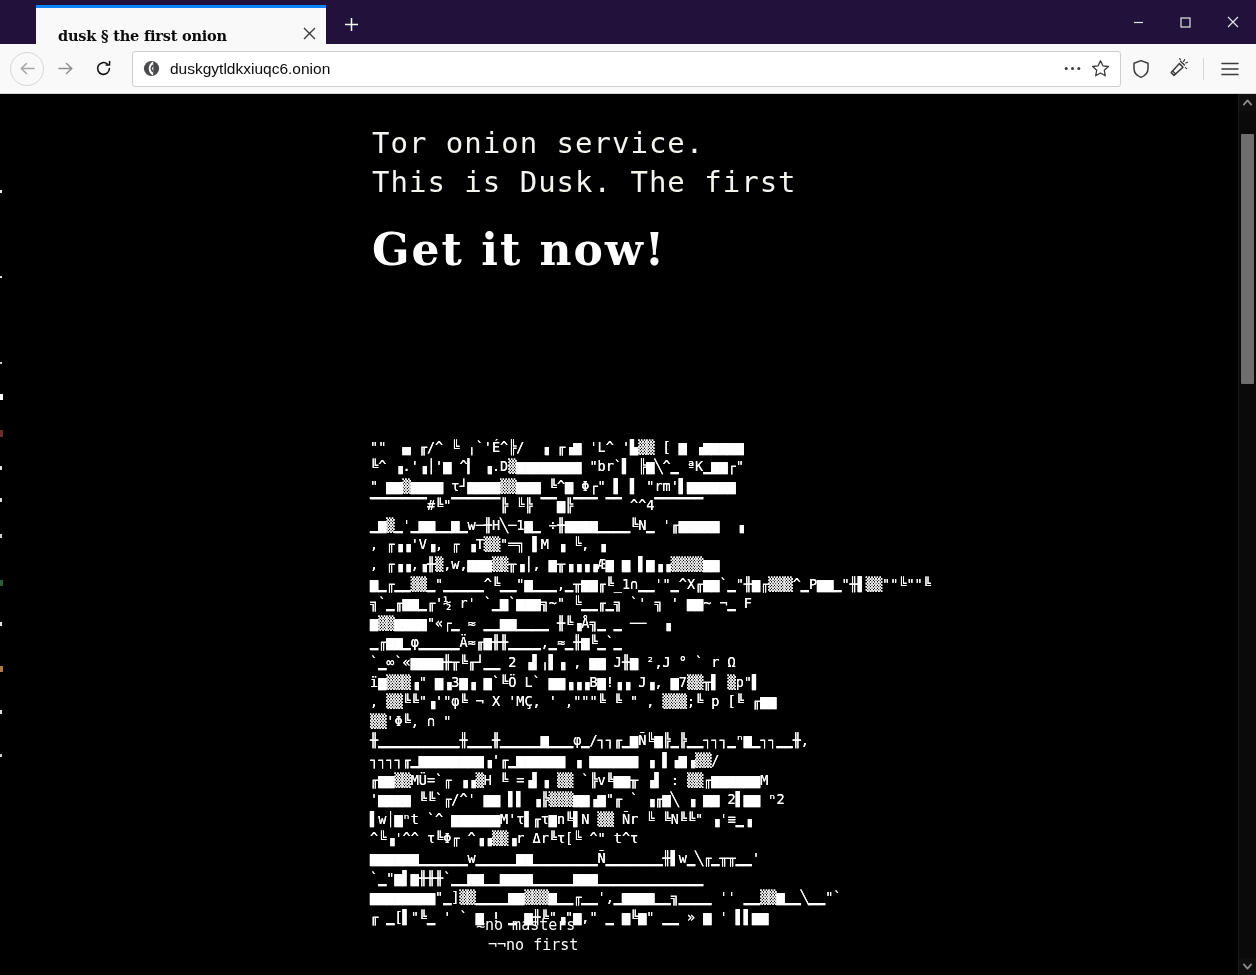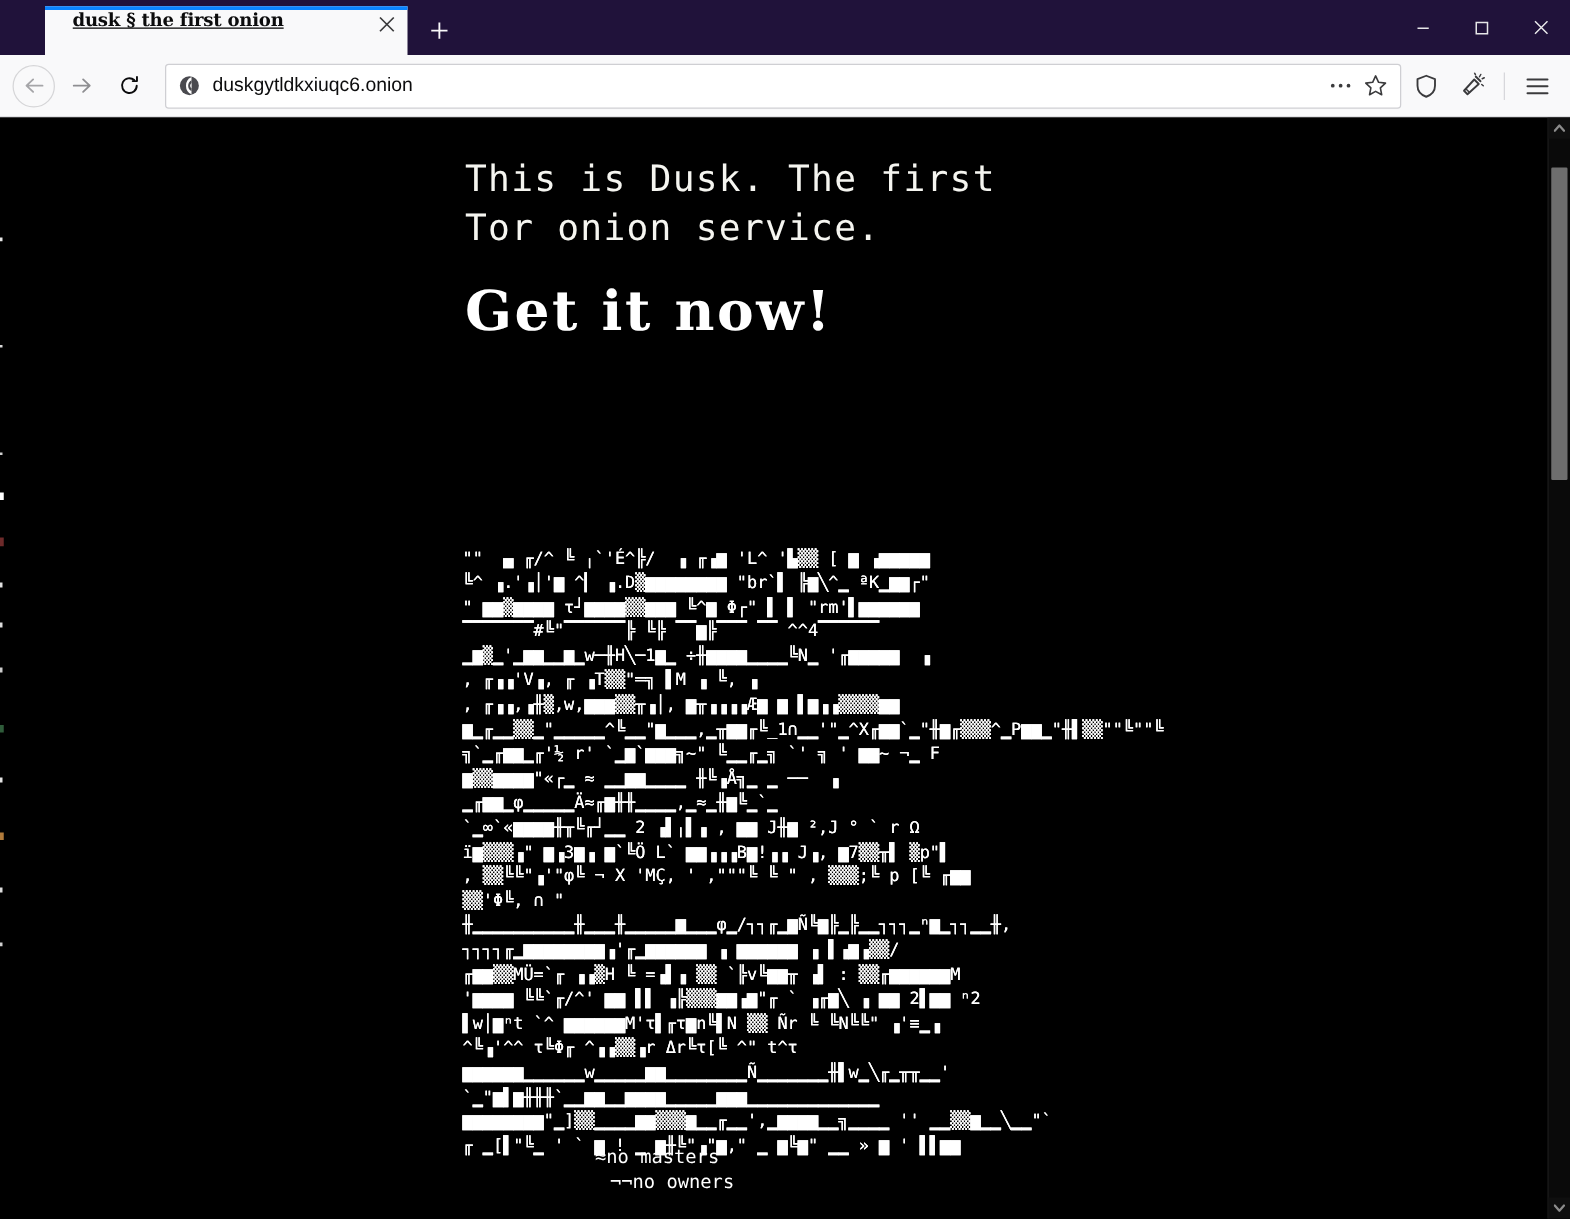--- a/index.html
+++ b/index.html
@@ -34,25 +34,24 @@
   }
   .tab-strip-left-pad { width: 36px; height: 100%; flex: none; }
 
   .tab {
     width: 290px;
     height: 39px;
     background: #f9f9fa;
     border-top: 3px solid #0a84ff;
     box-sizing: border-box;
     display: flex;
-    align-items: flex-start;
+    align-items: flex-end;
     padding: 0 6px 0 22px;
     position: relative;
     flex: none;
-    text-decoration: underline;
   }
   .tab-title {
     flex: 1;
     font-family: "DejaVu Serif", serif;
     font-weight: bold;
     font-size: 14.5px;
     color: #0c0c0d;
     white-space: nowrap;
     overflow: hidden;
     letter-spacing: -0.2px;
@@ -384,29 +383,29 @@
         <i style="top:404px; background:#dcdcdc; width:2px; height:4px;"></i>
         <i style="top:440px; background:#cccccc; width:2px; height:4px;"></i>
         <i style="top:486px; background:#2f5c3a; width:3px; height:6px;"></i>
         <i style="top:528px; background:#e5e5e5; width:2px; height:4px;"></i>
         <i style="top:572px; background:#b07a3a; width:3px; height:6px;"></i>
         <i style="top:616px; background:#dddddd; width:2px; height:4px;"></i>
         <i style="top:660px; background:#cfcfcf; width:2px; height:3px;"></i>
       </div>
 
       <div class="hero">
+        <div class="hero-line">Tor onion service.</div>
         <div class="hero-line">This is Dusk. The first</div>
-        <div class="hero-line">Tor onion service.</div>
         <div class="hero-cta">Get it now!</div>
       </div>
 
       <pre class="ascii-art" id="ascii-art"><span class="ln">""  ▄ ╓/^ ╚ ╷`'É^╠/  ▗ ╓▗▆ 'L^ '▙▒▒ [ ▆ ▗▆▆▆▆▆</span><span class="ln">╚^ ▗.'▗│'▆ ^▎ ▗.D▒▆▆▆▆▆▆▆▆ "br`▌ ╠▆╲^▁ ªK▁▆▆┌"</span><span class="ln">" ▆▆▒▆▆▆▆ τ┘▆▆▆▆▒▒▆▆▆ ╚^▆ Φ┌" ▌ ▌ "rm'▌▆▆▆▆▆▆</span><span class="ln">▔▔▔▔▔▔▔#╚"▔▔▔▔▔▔╠ ╚╠ ▔▔▆╠▔▔▔ ▔▔ ^^4▔▔▔▔▔▔</span><span class="ln">▁▆▒▁'▁▆▆▁▁▆▁w─╫H╲─1▆▁ ÷╫▆▆▆▆▁▁▁▁╚N▁ '╓▆▆▆▆▆  ▗</span><span class="ln">, ╓▗▗'V▗, ╓ ▗T▒▒"═╗ ▌M ▗ ╚, ▗</span><span class="ln">, ╓▗▗,▗╫▒,w,▆▆▆▒▒╥▗│, ▆╥▗▗▗▗Æ▆ ▆ ▌▆▗▗▒▒▒▒▆▆</span><span class="ln">▆▁╓▁▁▒▒▁"▁▁▁▁▁^╚▁▁"▆▁▁▁,▁╥▆▆╓╚_1∩▁▁'"▁^X╓▆▆`▁"╫▆╓▒▒▒^▁P▆▆▁"╫▌▒▒""╚""╚</span><span class="ln">╗`▁╓▆▆▁╓'½ r' `▁▆`▆▆▆╗~" ╚▁▁╓▁╗ `' ╗ ' ▆▆~ ¬▁ F</span><span class="ln">▆▒▒▆▆▆▆"«┌▁ ≈ ▁▁▆▆▁▁▁▁ ╫╚▗Å╗▁ ▁ ──  ▗</span><span class="ln">▁╓▆▆▁φ▁▁▁▁▁Ä≈╓▆╫╫▁▁▁▁,▁≈▁╫▆╚▁`▁</span><span class="ln">`▁∞`«▆▆▆▆╫╥╚╓┘▁▁ 2 ▗▌╷▌▗ , ▆▆ J╫▆ ²,J ° ` r Ω</span><span class="ln">ï▆▒▒▒▗" ▆▗3▆▗ ▆`╚Ö L` ▆▆▗▗▗B▆!▗▗ J▗, ▆7▒▒╥▌ ▒p"▌</span><span class="ln">, ▒▒╚╚"▗'"φ╚ ¬ X 'MÇ, ' ,"""╚ ╚ " , ▒▒▒;╚ p [╚ ╓▆▆</span><span class="ln">▒▒'Φ╚, ∩ "</span><span class="ln">╫▁▁▁▁▁▁▁▁▁▁╫▁▁▁╫▁▁▁▁▁▆▁▁▁φ▁/┐┐╓▁▆Ñ╚▆╠▁╠▁▁┐┐┐▁ⁿ▆▁┐┐▁▁╫,</span><span class="ln">┐┐┐┐╓▁▆▆▆▆▆▆▆▆▗'╓▁▆▆▆▆▆▆ ▗ ▆▆▆▆▆▆ ▗ ▌▗▆▗▒▒/</span><span class="ln">╓▆▆▒▒MÜ=`╓ ▗▗▒H ╚ =▗▌▗ ▒▒ `╠v╚▆▆╥ ▗▌ : ▒▒╓▆▆▆▆▆▆M</span><span class="ln">'▆▆▆▆ ╚╚`╓/^' ▆▆ ▌▌ ▗╠▒▒▒▆▆▗▆"╓ ` ▗╓▆╲ ▗ ▆▆ 2▌▆▆ ⁿ2</span><span class="ln">▌w│▆ⁿt `^ ▆▆▆▆▆▆M'τ▌╓τ▆n╚▌N ▒▒ Ñr ╚ ╚N╚╚" ▗'≡▁▗</span><span class="ln">^╚▗'^^ τ╚Φ╓ ^▗▗▒▒▗r Δr╚τ[╚ ^" t^τ</span><span class="ln">▆▆▆▆▆▆▁▁▁▁▁▁w▁▁▁▁▁▆▆▁▁▁▁▁▁▁▁Ñ▁▁▁▁▁▁▁╫▌w▁╲╓▁╥╥▁▁'</span><span class="ln">`▁"▆▌▆╫╫╫`▁▁▆▆▁▁▆▆▆▆▁▁▁▁▁▆▆▆▁▁▁▁▁▁▁▁▁▁▁▁▁</span><span class="ln">▆▆▆▆▆▆▆▆"▁]▒▒▁▁▁▁▆▆▒▒▒▆▁▁╓▁▁',▁▆▆▆▆▁▁╗▁▁▁▁ '' ▁▁▒▒▆▁▁╲▁▁"`</span><span class="ln">╓ ▁[▌"╚▁ ' ` ▆ ! ▁ ▆╫╚"▗"▆," ▁ ▆╚▆" ▁▁ » ▆ ' ▌▌▆▆</span></pre>
 
       <div class="slogan" style="top:822px; left:476px;">≈no masters</div>
-      <div class="slogan" style="top:842px; left:488px;">¬¬no owners</div>
+      <div class="slogan" style="top:842px; left:488px;">¬¬no first</div>
     </div>
 
     <div class="scrollbar">
       <div class="sb-arrow">
         <svg width="9" height="7" viewBox="0 0 9 7" aria-hidden="true">
           <path d="M0.8 5.6 L4.5 1.4 L8.2 5.6" stroke="currentColor" stroke-width="1.8" fill="none" stroke-linecap="round" stroke-linejoin="round"></path>
         </svg>
       </div>
       <div class="sb-thumb"></div>
       <div class="sb-arrow bottom">

